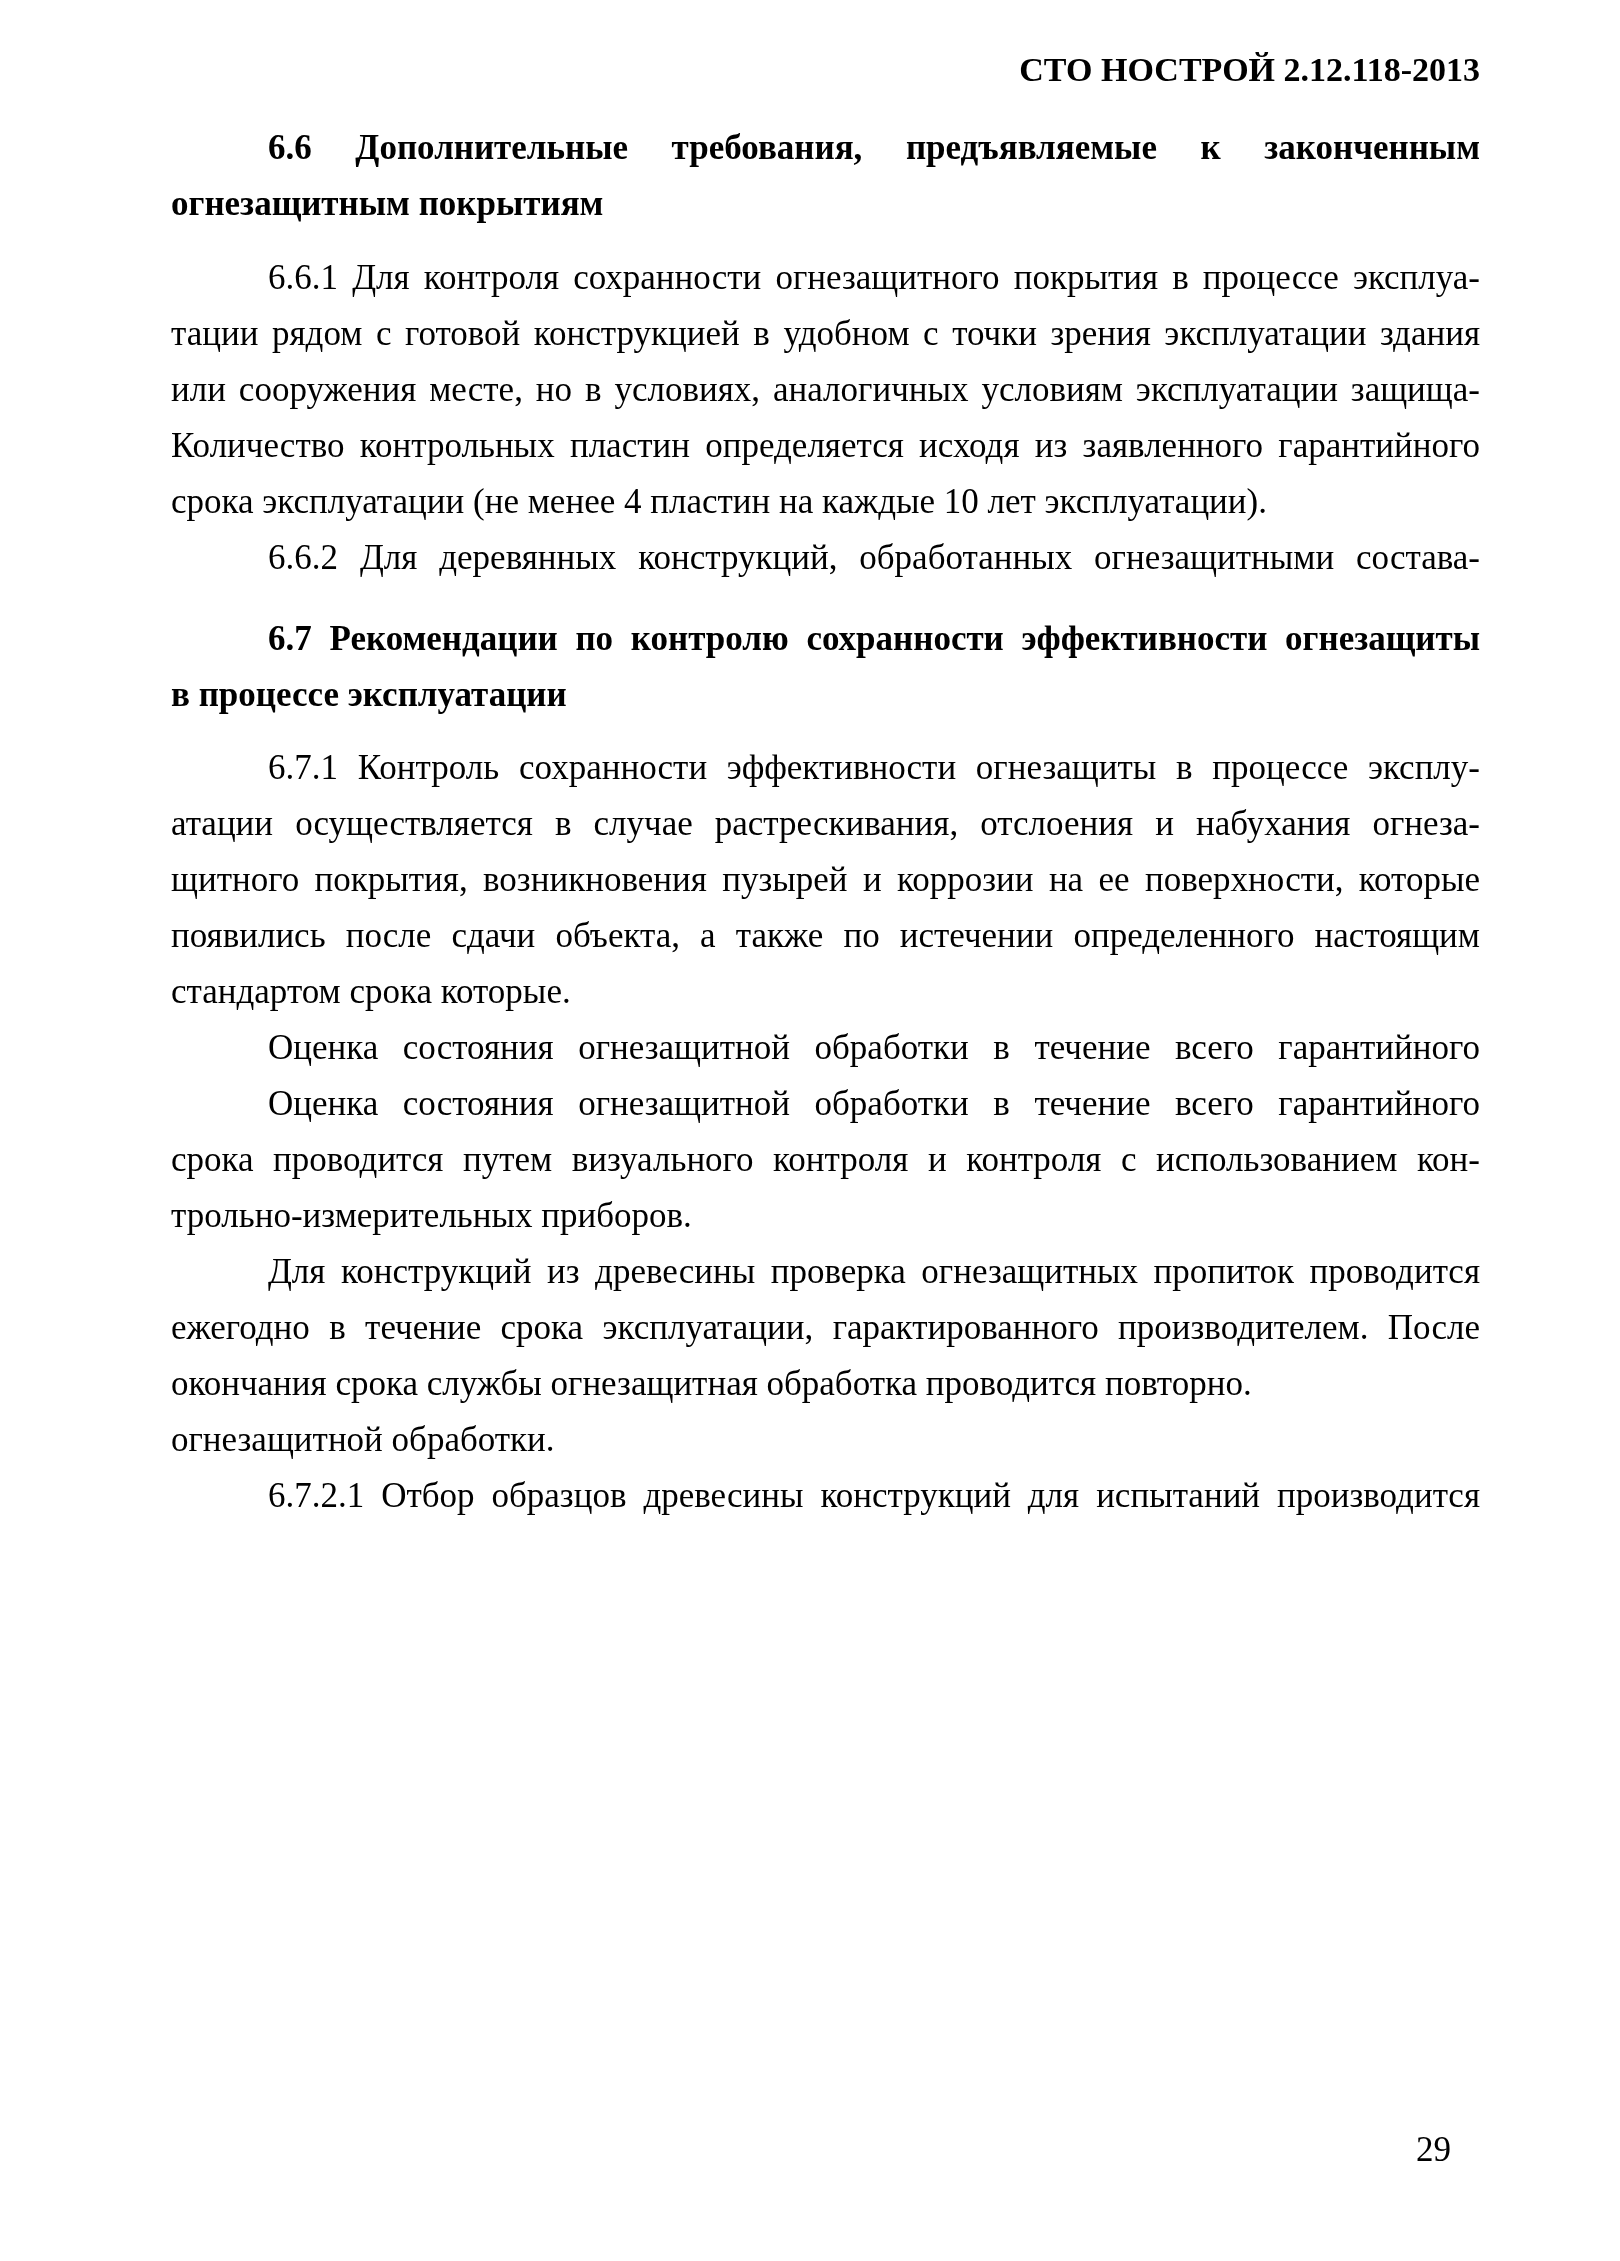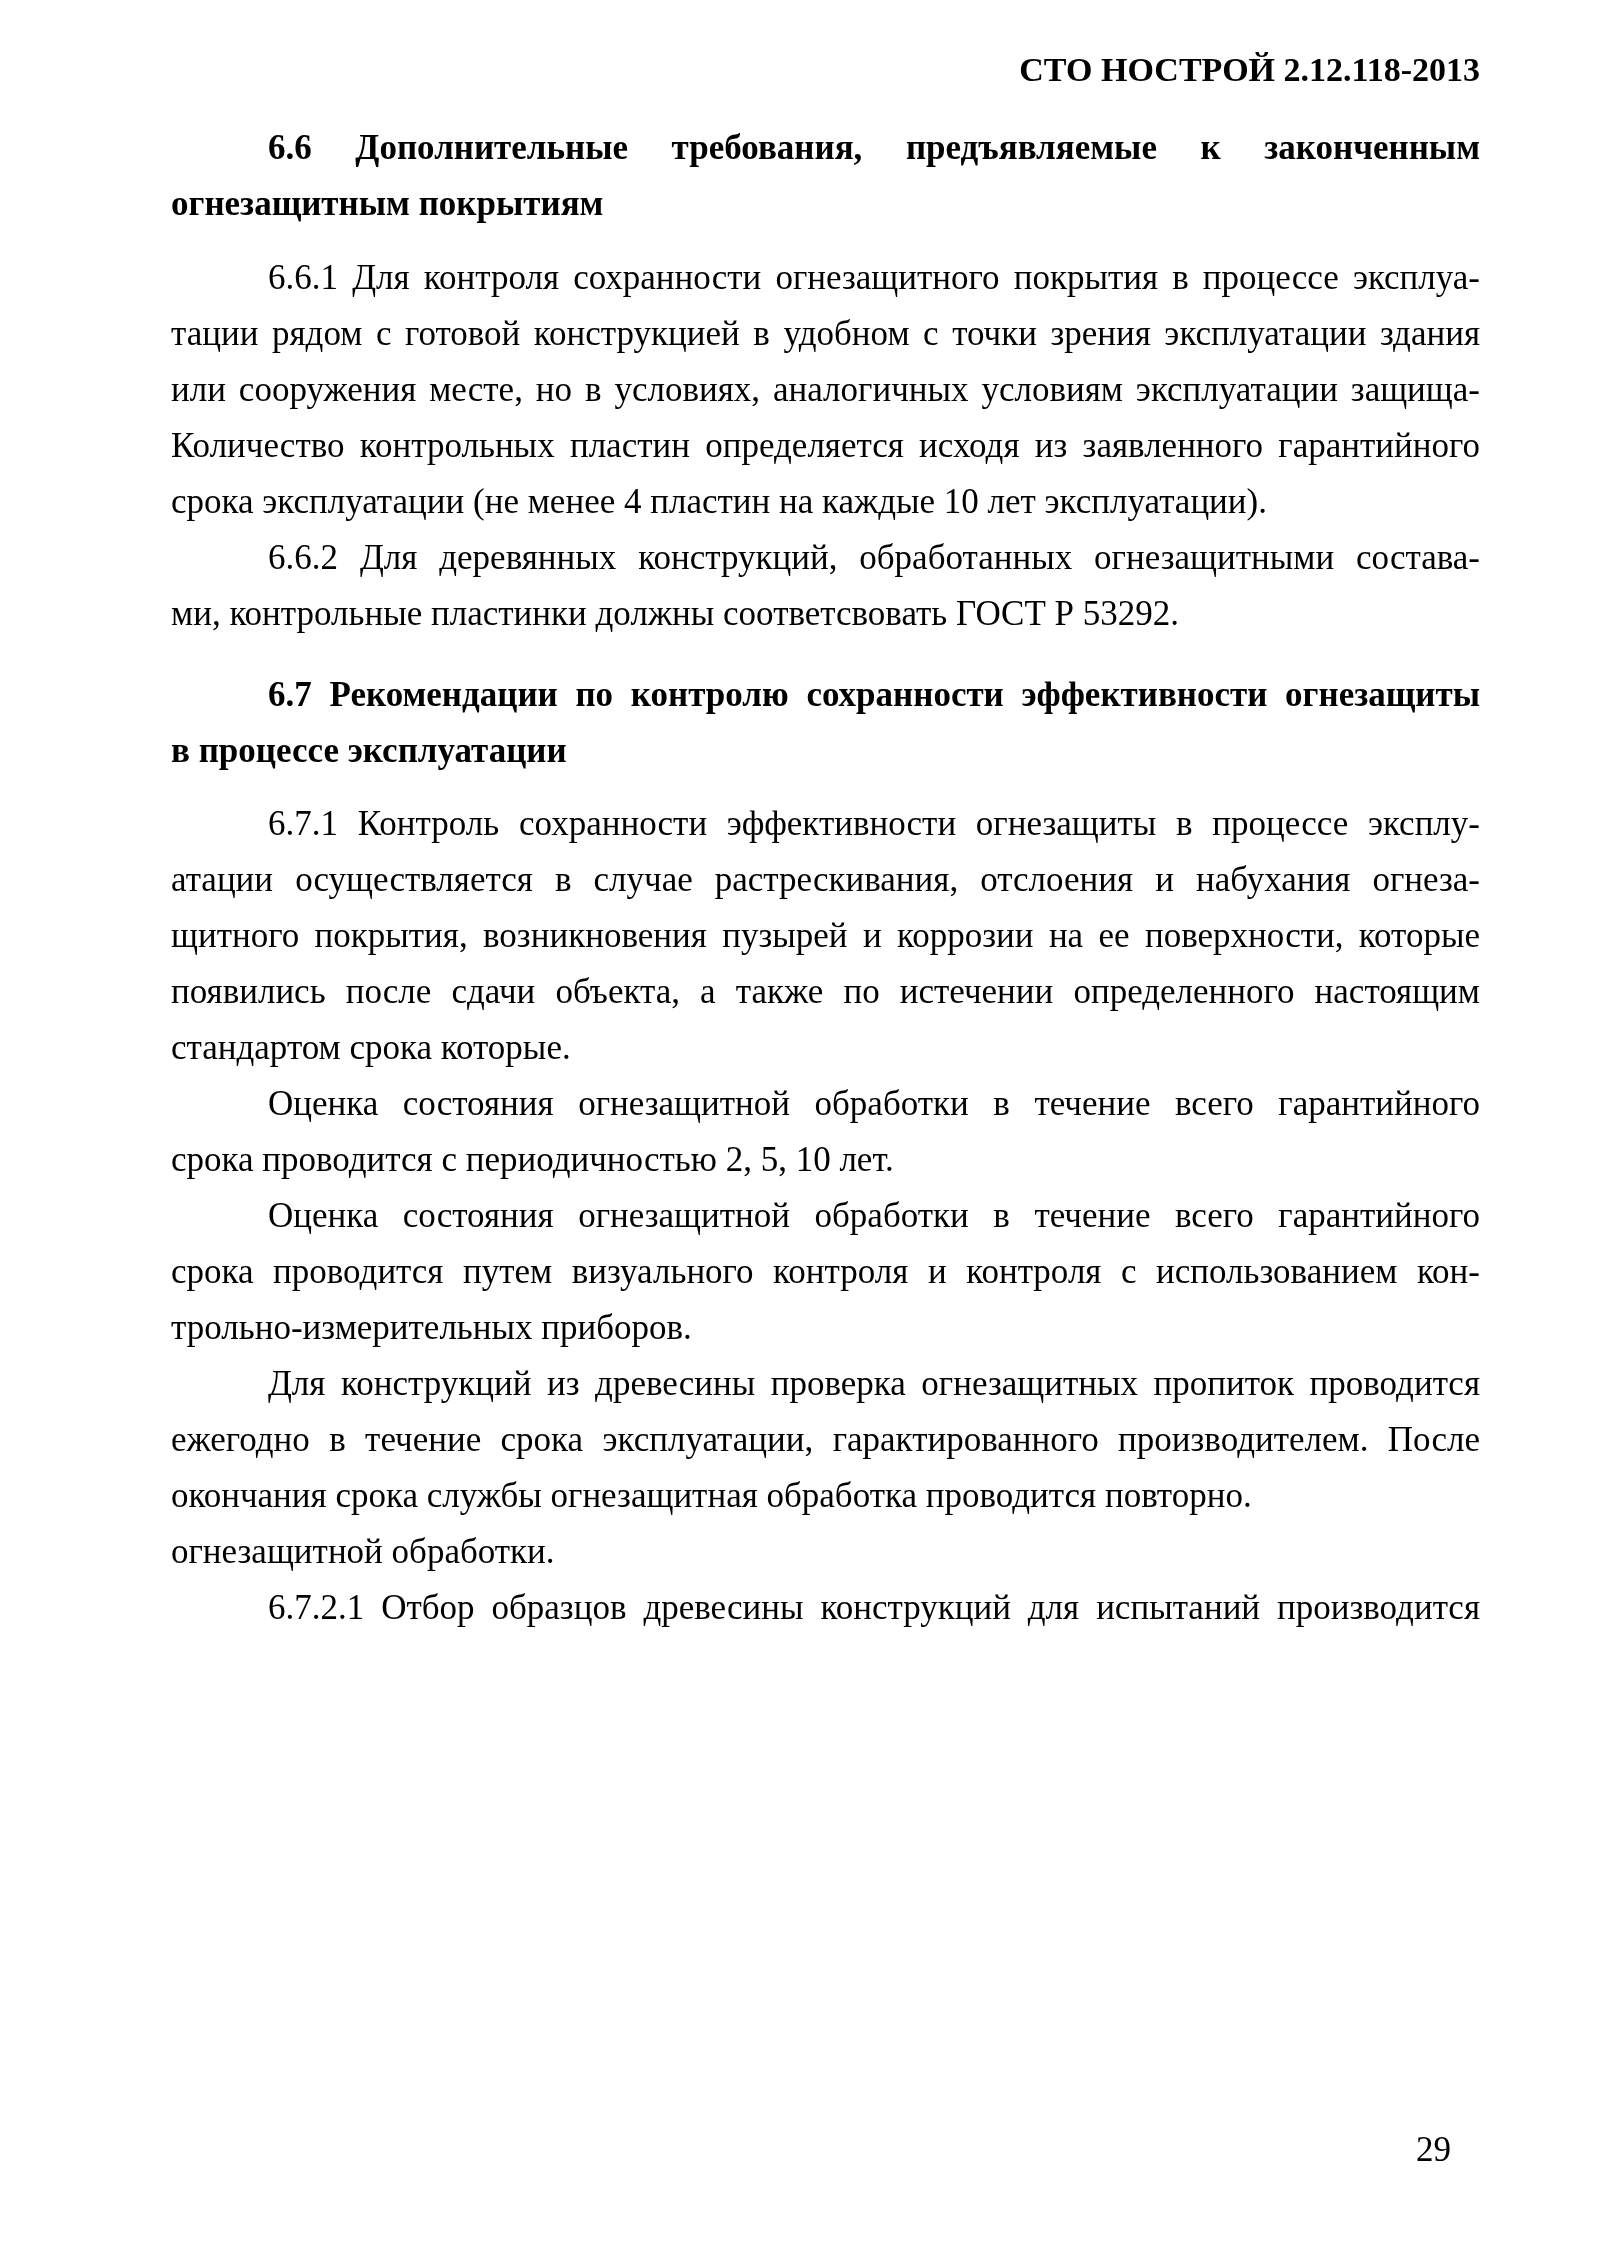--- a/index.html
+++ b/index.html
@@ -77,36 +77,34 @@
       </div>
       <div class="block paragraph">
         <div class="line first">6.6.1 Для контроля сохранности огнезащитного покрытия в процессе эксплуа-</div>
         <div class="line">тации рядом с готовой конструкцией в удобном с точки зрения эксплуатации здания</div>
         <div class="line">или сооружения месте, но в условиях, аналогичных условиям эксплуатации защища-</div>
         <div class="line">Количество контрольных пластин определяется исходя из заявленного гарантийного</div>
         <div class="line last">срока эксплуатации (не менее 4 пластин на каждые 10 лет эксплуатации).</div>
       </div>
       <div class="block paragraph">
         <div class="line first">6.6.2 Для деревянных конструкций, обработанных огнезащитными состава-</div>
-        <div class="line last">ми, контрольные пластинки должны соответсвовать ГОСТ Р 53292.</div>
       </div>
       <div class="block heading">
         <div class="line first">6.7 Рекомендации по контролю сохранности эффективности огнезащиты</div>
         <div class="line last">в процессе эксплуатации</div>
       </div>
       <div class="block paragraph">
         <div class="line first">6.7.1 Контроль сохранности эффективности огнезащиты в процессе эксплу-</div>
         <div class="line">атации осуществляется в случае растрескивания, отслоения и набухания огнеза-</div>
         <div class="line">щитного покрытия, возникновения пузырей и коррозии на ее поверхности, которые</div>
         <div class="line">появились после сдачи объекта, а также по истечении определенного настоящим</div>
         <div class="line last">стандартом срока которые.</div>
       </div>
       <div class="block paragraph">
         <div class="line first">Оценка состояния огнезащитной обработки в течение всего гарантийного</div>
-        <div class="line last">срока проводится с периодичностью 2, 5, 10 лет.</div>
       </div>
       <div class="block paragraph">
         <div class="line first">Оценка состояния огнезащитной обработки в течение всего гарантийного</div>
         <div class="line">срока проводится путем визуального контроля и контроля с использованием кон-</div>
         <div class="line last">трольно-измерительных приборов.</div>
       </div>
       <div class="block paragraph">
         <div class="line first">Для конструкций из древесины проверка огнезащитных пропиток проводится</div>
         <div class="line">ежегодно в течение срока эксплуатации, гарактированного производителем. После</div>
         <div class="line last">окончания срока службы огнезащитная обработка проводится повторно.</div>

